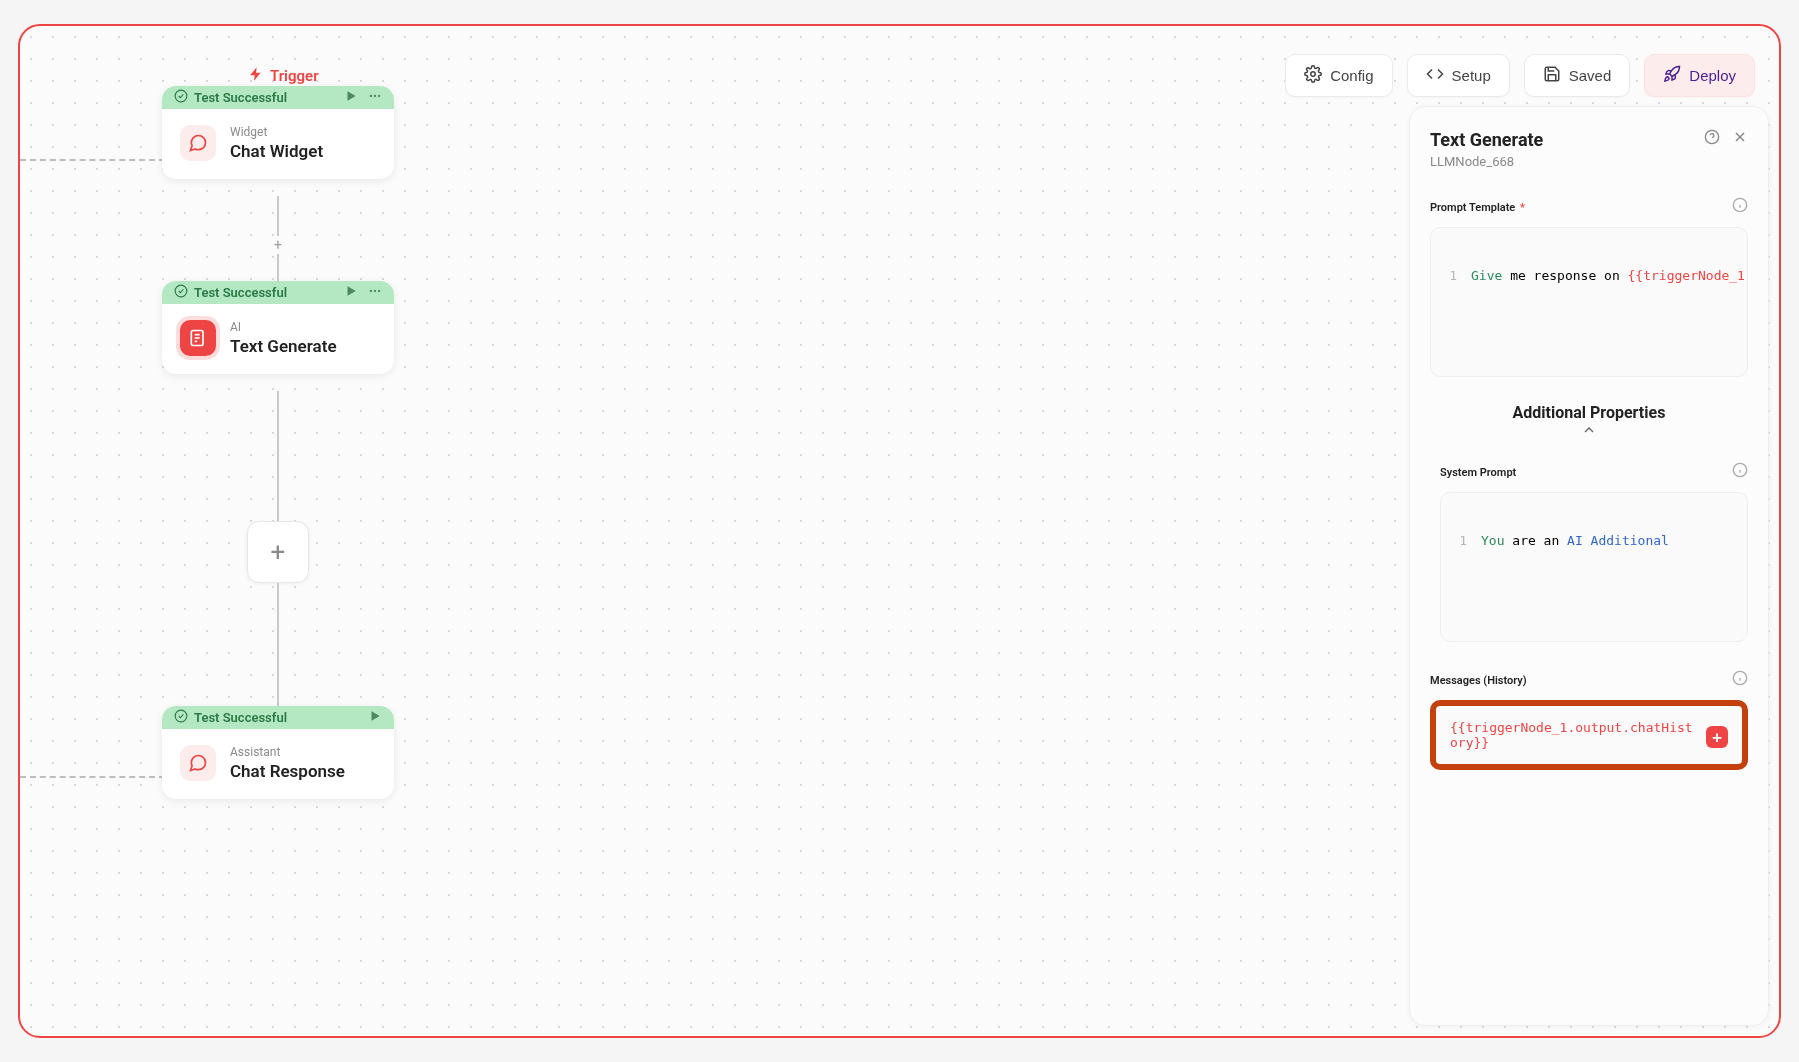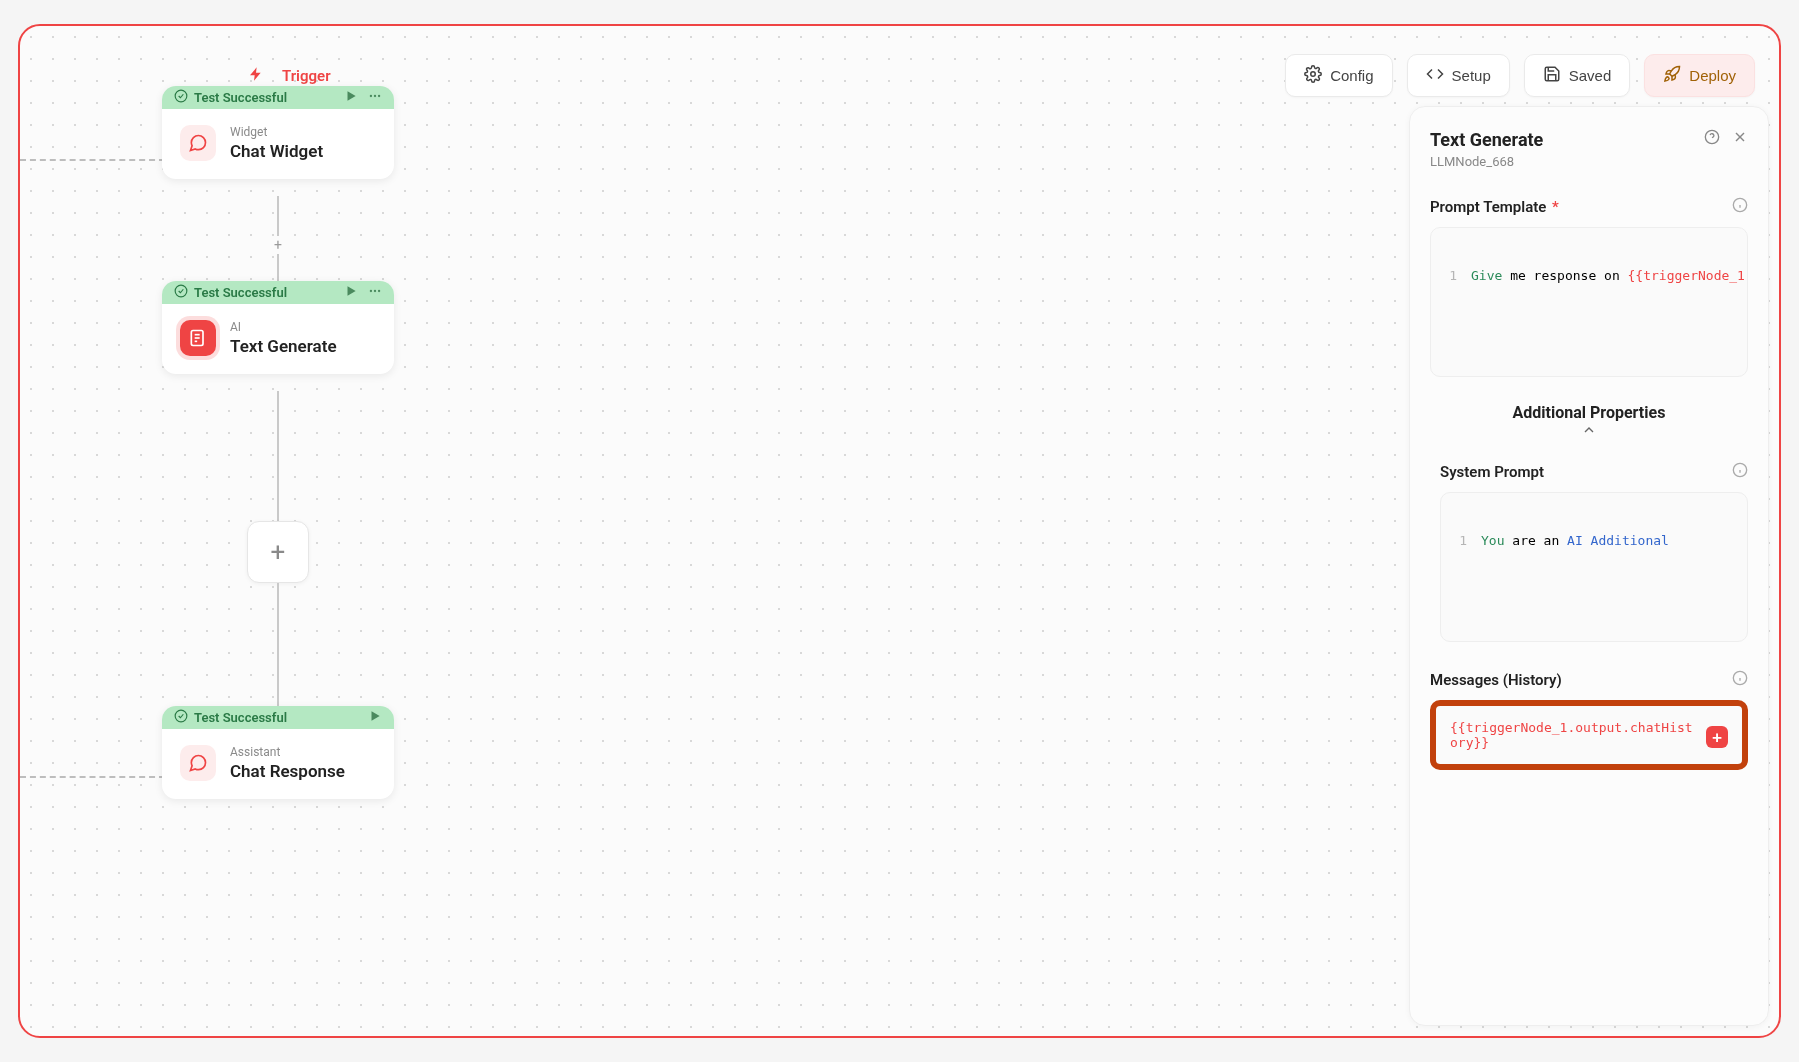--- a/index.html
+++ b/index.html
@@ -51,31 +51,31 @@
     background: #fff;
     border: 1px solid #eaeaea;
     font-size: 15px;
     font-weight: 500;
     color: #444;
     cursor: pointer;
     box-shadow: 0 1px 2px rgba(0,0,0,0.03);
   }
   .toolbar-btn.deploy {
     background: #fdecec;
-    color: #a16207;
+    color: #4c1d95;
     border: 1px solid #fbe1e1;
   }
   .toolbar-btn svg { width: 18px; height: 18px; }
   .trigger-label {
     position: absolute;
     left: 228px;
     top: 40px;
     display: flex;
     align-items: center;
-    gap: 18px;
+    gap: 6px;
     color: #ef4444;
     font-weight: 600;
     font-size: 15px;
   }
   .trigger-label svg { width: 16px; height: 16px; }
   .node {
     position: absolute;
     width: 232px;
     background: #fff;
     border-radius: 14px;
@@ -181,21 +181,21 @@
   .panel-head .ptitle { font-size: 18px; font-weight: 700; color: #222; }
   .panel-head .psub   { font-size: 13px; color: #888; margin-top: 4px; }
   .panel-head-icons { display: flex; gap: 12px; align-items: center; }
   .panel-head-icons .picon { color: #888; cursor: pointer; }
   .panel-head-icons svg { width: 16px; height: 16px; }
   .panel-section { margin-top: 28px; }
   .panel-label-row {
     display: flex; align-items: center; justify-content: space-between;
     margin-bottom: 10px;
   }
-  .panel-label { font-size: 15px; font-weight: 600; color: #222; }
+  .panel-label { font-size: 11px; font-weight: 600; color: #222; }
   .panel-label .req { color: #ef4444; margin-left: 2px; }
   .info-icon { color: #aaa; cursor: pointer; }
   .info-icon svg { width: 16px; height: 16px; }
   .code-box {
     background: #fafafa;
     border: 1px solid #eee;
     border-radius: 10px;
     padding: 10px 0 10px 0;
     font-family: ui-monospace, Menlo, Consolas, monospace;
     font-size: 13px;

